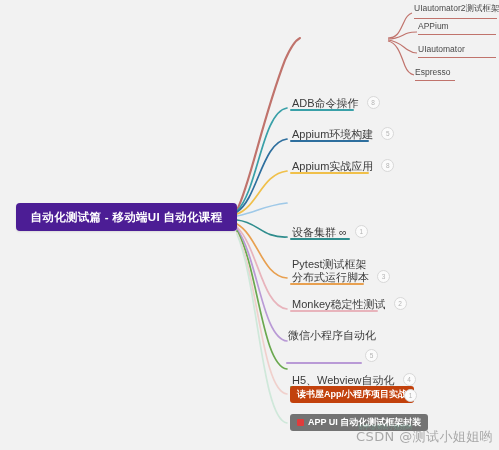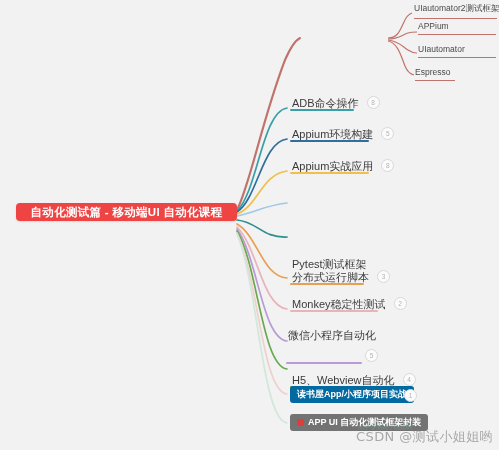--- a/index.html
+++ b/index.html
@@ -9,22 +9,22 @@
     font-family:"Liberation Sans","DejaVu Sans",sans-serif;
     position:relative;
   }
   #stage{position:absolute;inset:0;}
   svg.wires{position:absolute;left:0;top:0;width:499px;height:450px;}
 
   
   .root{
     position:absolute;
     left:16px; top:203px;
-    width:221px; height:18px;
-    background:#ef4444;
+    width:221px; height:28px;
+    background:#4c1d95;
     border-radius:4px;
     display:flex;align-items:center;justify-content:center;
     color:#ffffff;
     font-size:11.5px;
     font-weight:bold;
     letter-spacing:.3px;
     box-shadow:0 1px 2px rgba(0,0,0,.10);
     white-space:nowrap;
   }
 
@@ -79,21 +79,21 @@
     position:absolute;
     display:flex;align-items:center;
     border-radius:3px;
     font-size:9px;
     font-weight:bold;
     color:#ffffff;
     padding:0 7px;
     height:17px;
     white-space:nowrap;
   }
-  .pill.red{background:#0369a1;}
+  .pill.red{background:#c2410c;}
   .pill.green{background:#737373;}
   .pill .flag{
     display:inline-block;width:7px;height:7px;
     background:#e03c3c;margin-right:4px;border-radius:1px;
   }
   .pill-badge{
     position:absolute;
     width:11px;height:11px;border-radius:50%;
     border:1px solid #d8d8d8;background:#fbfbfb;
     color:#b4b4b4;font-size:6.5px;line-height:11px;text-align:center;
@@ -178,20 +178,25 @@
     <span class="ul" style="width:79px;background:#2e6f9e;"></span>
   </div>
 
   <div class="leaf" style="left:290px;top:159px;align-items:center;">
     <span class="txt">Appium实战应用</span>
     <span class="badge">8</span>
     <span class="ul" style="width:79px;background:#f0c04a;"></span>
   </div>
 
 
+  <div class="leaf" style="left:290px;top:225px;">
+    <span class="txt">设备集群 ∞</span>
+    <span class="badge">1</span>
+    <span class="ul" style="width:60px;background:#2f8d8d;"></span>
+  </div>
 
   <div class="leaf" style="left:290px;top:258px;">
     <span class="txt two">
       <span>Pytest测试框架</span><br>
       <span>分布式运行脚本</span>
     </span>
     <span class="badge">3</span>
     <span class="ul" style="width:74px;background:#e8a050;"></span>
   </div>
 

